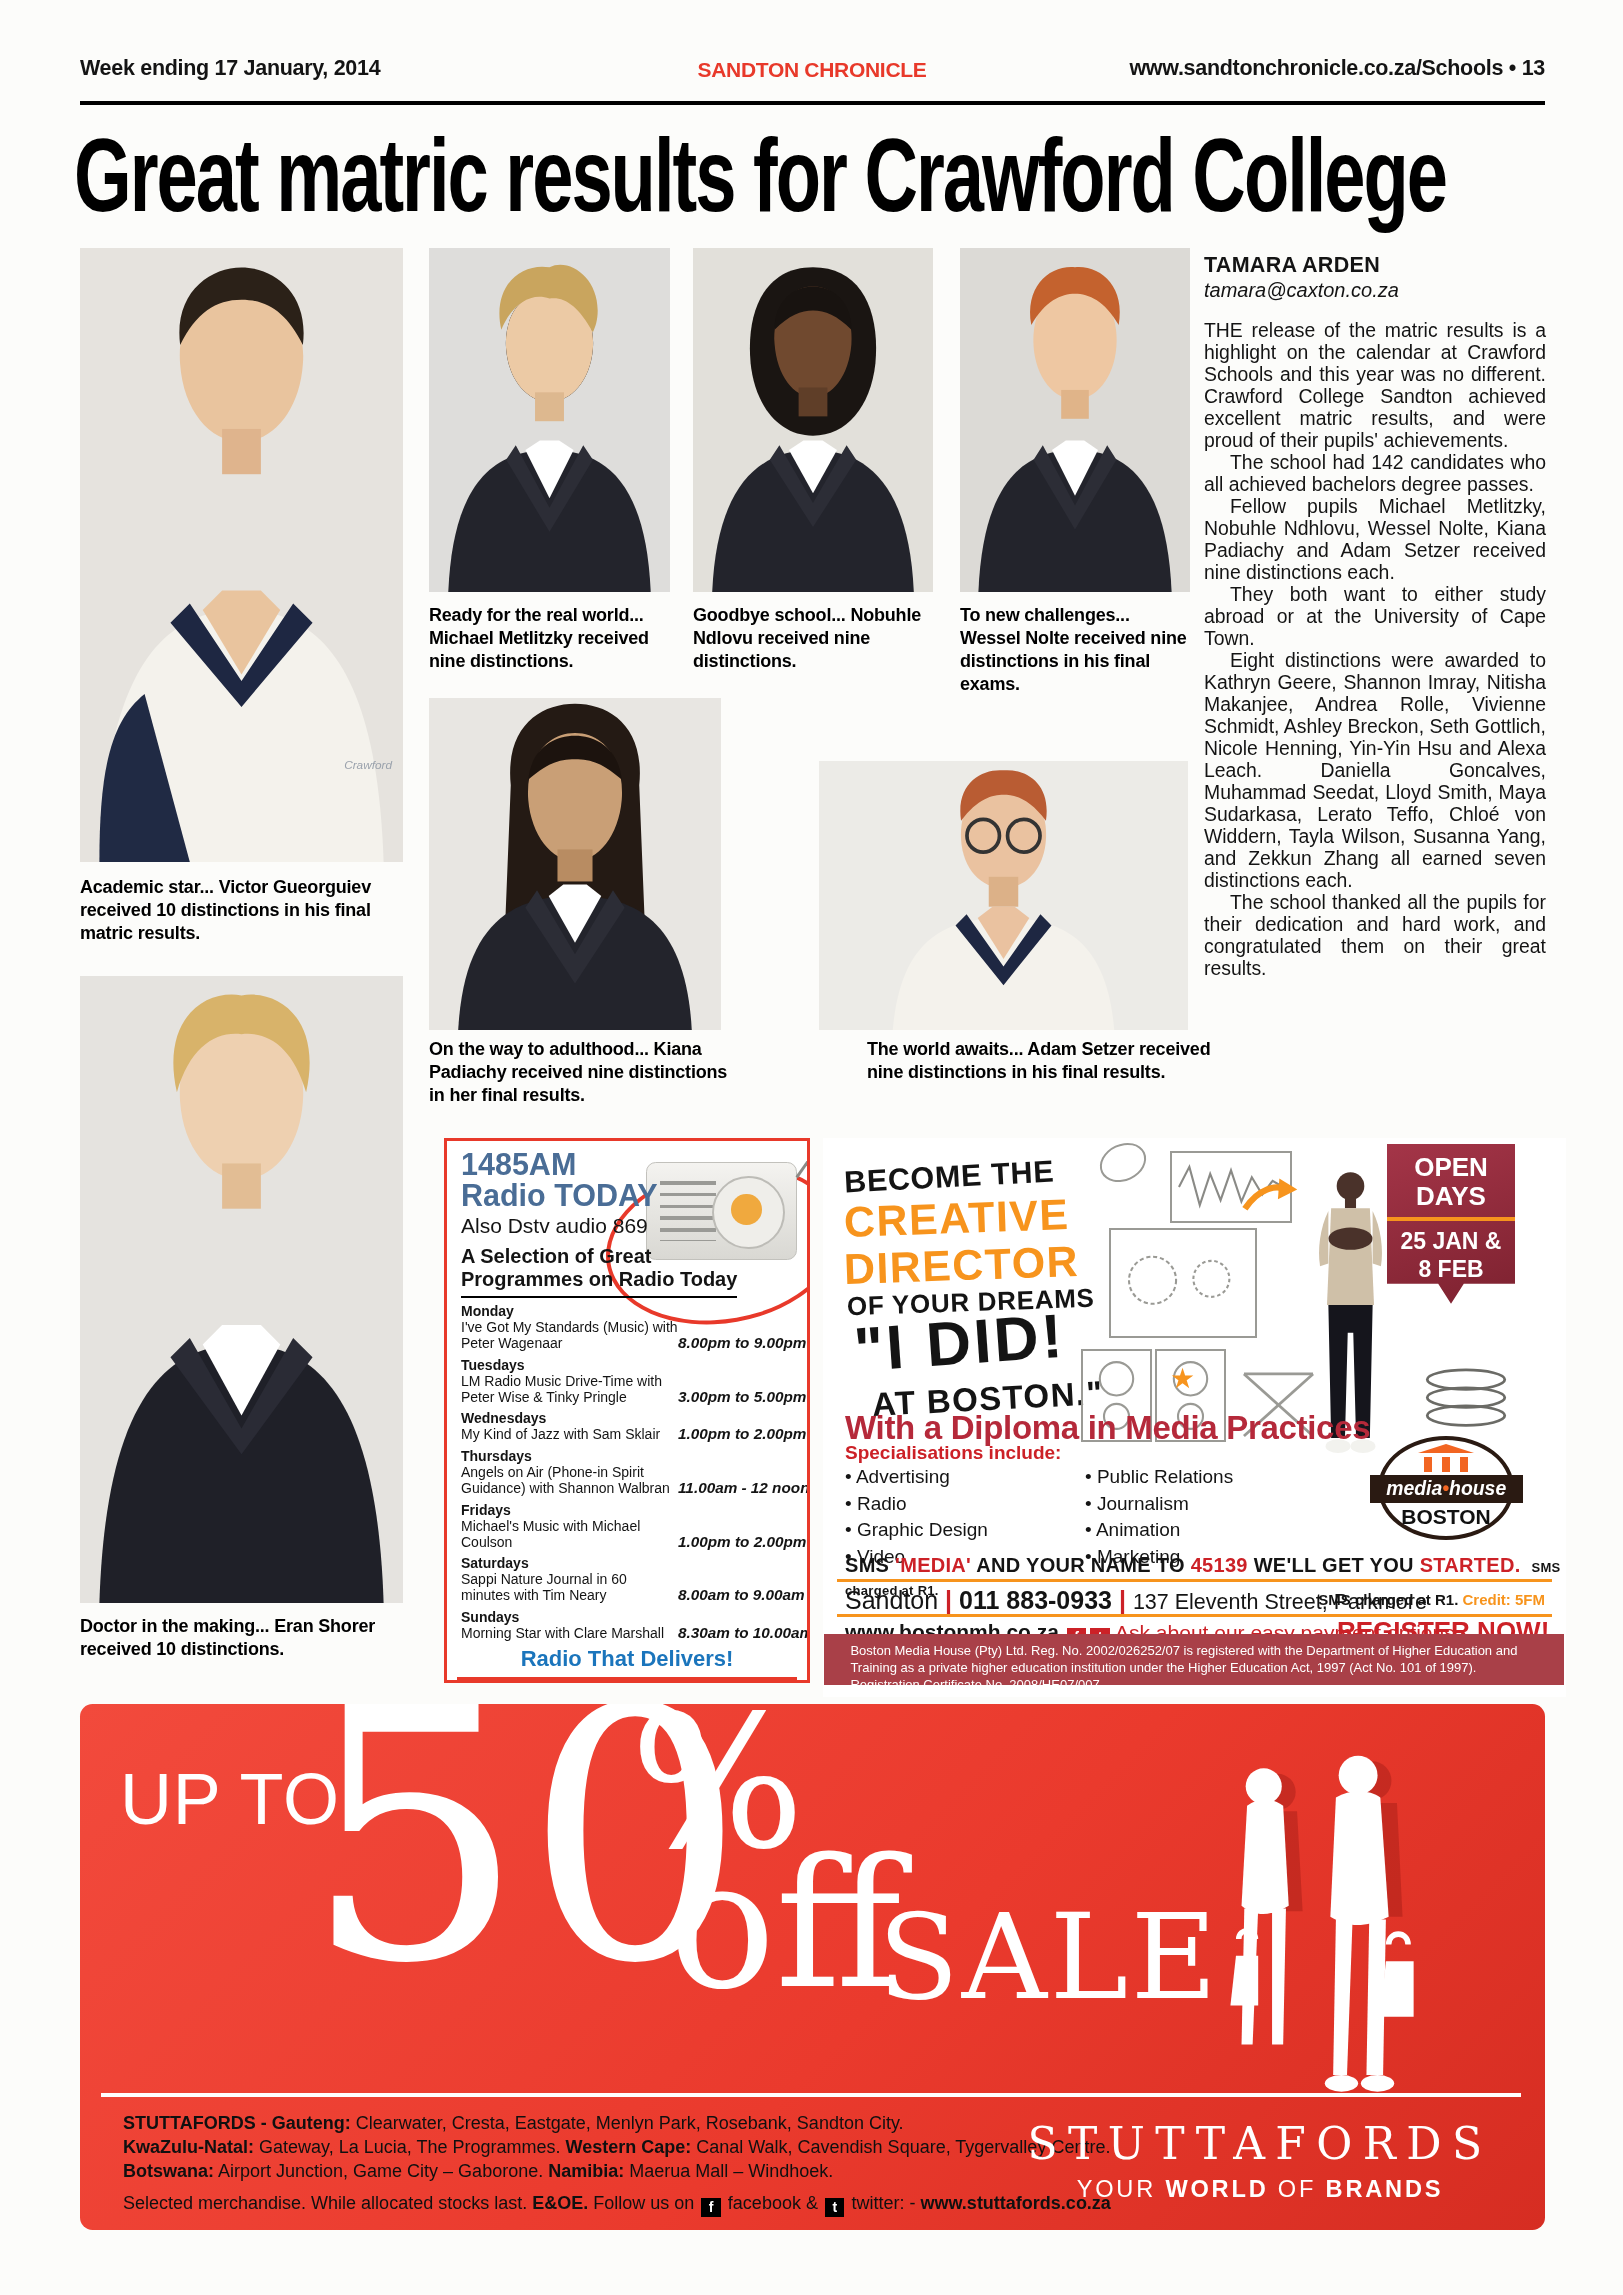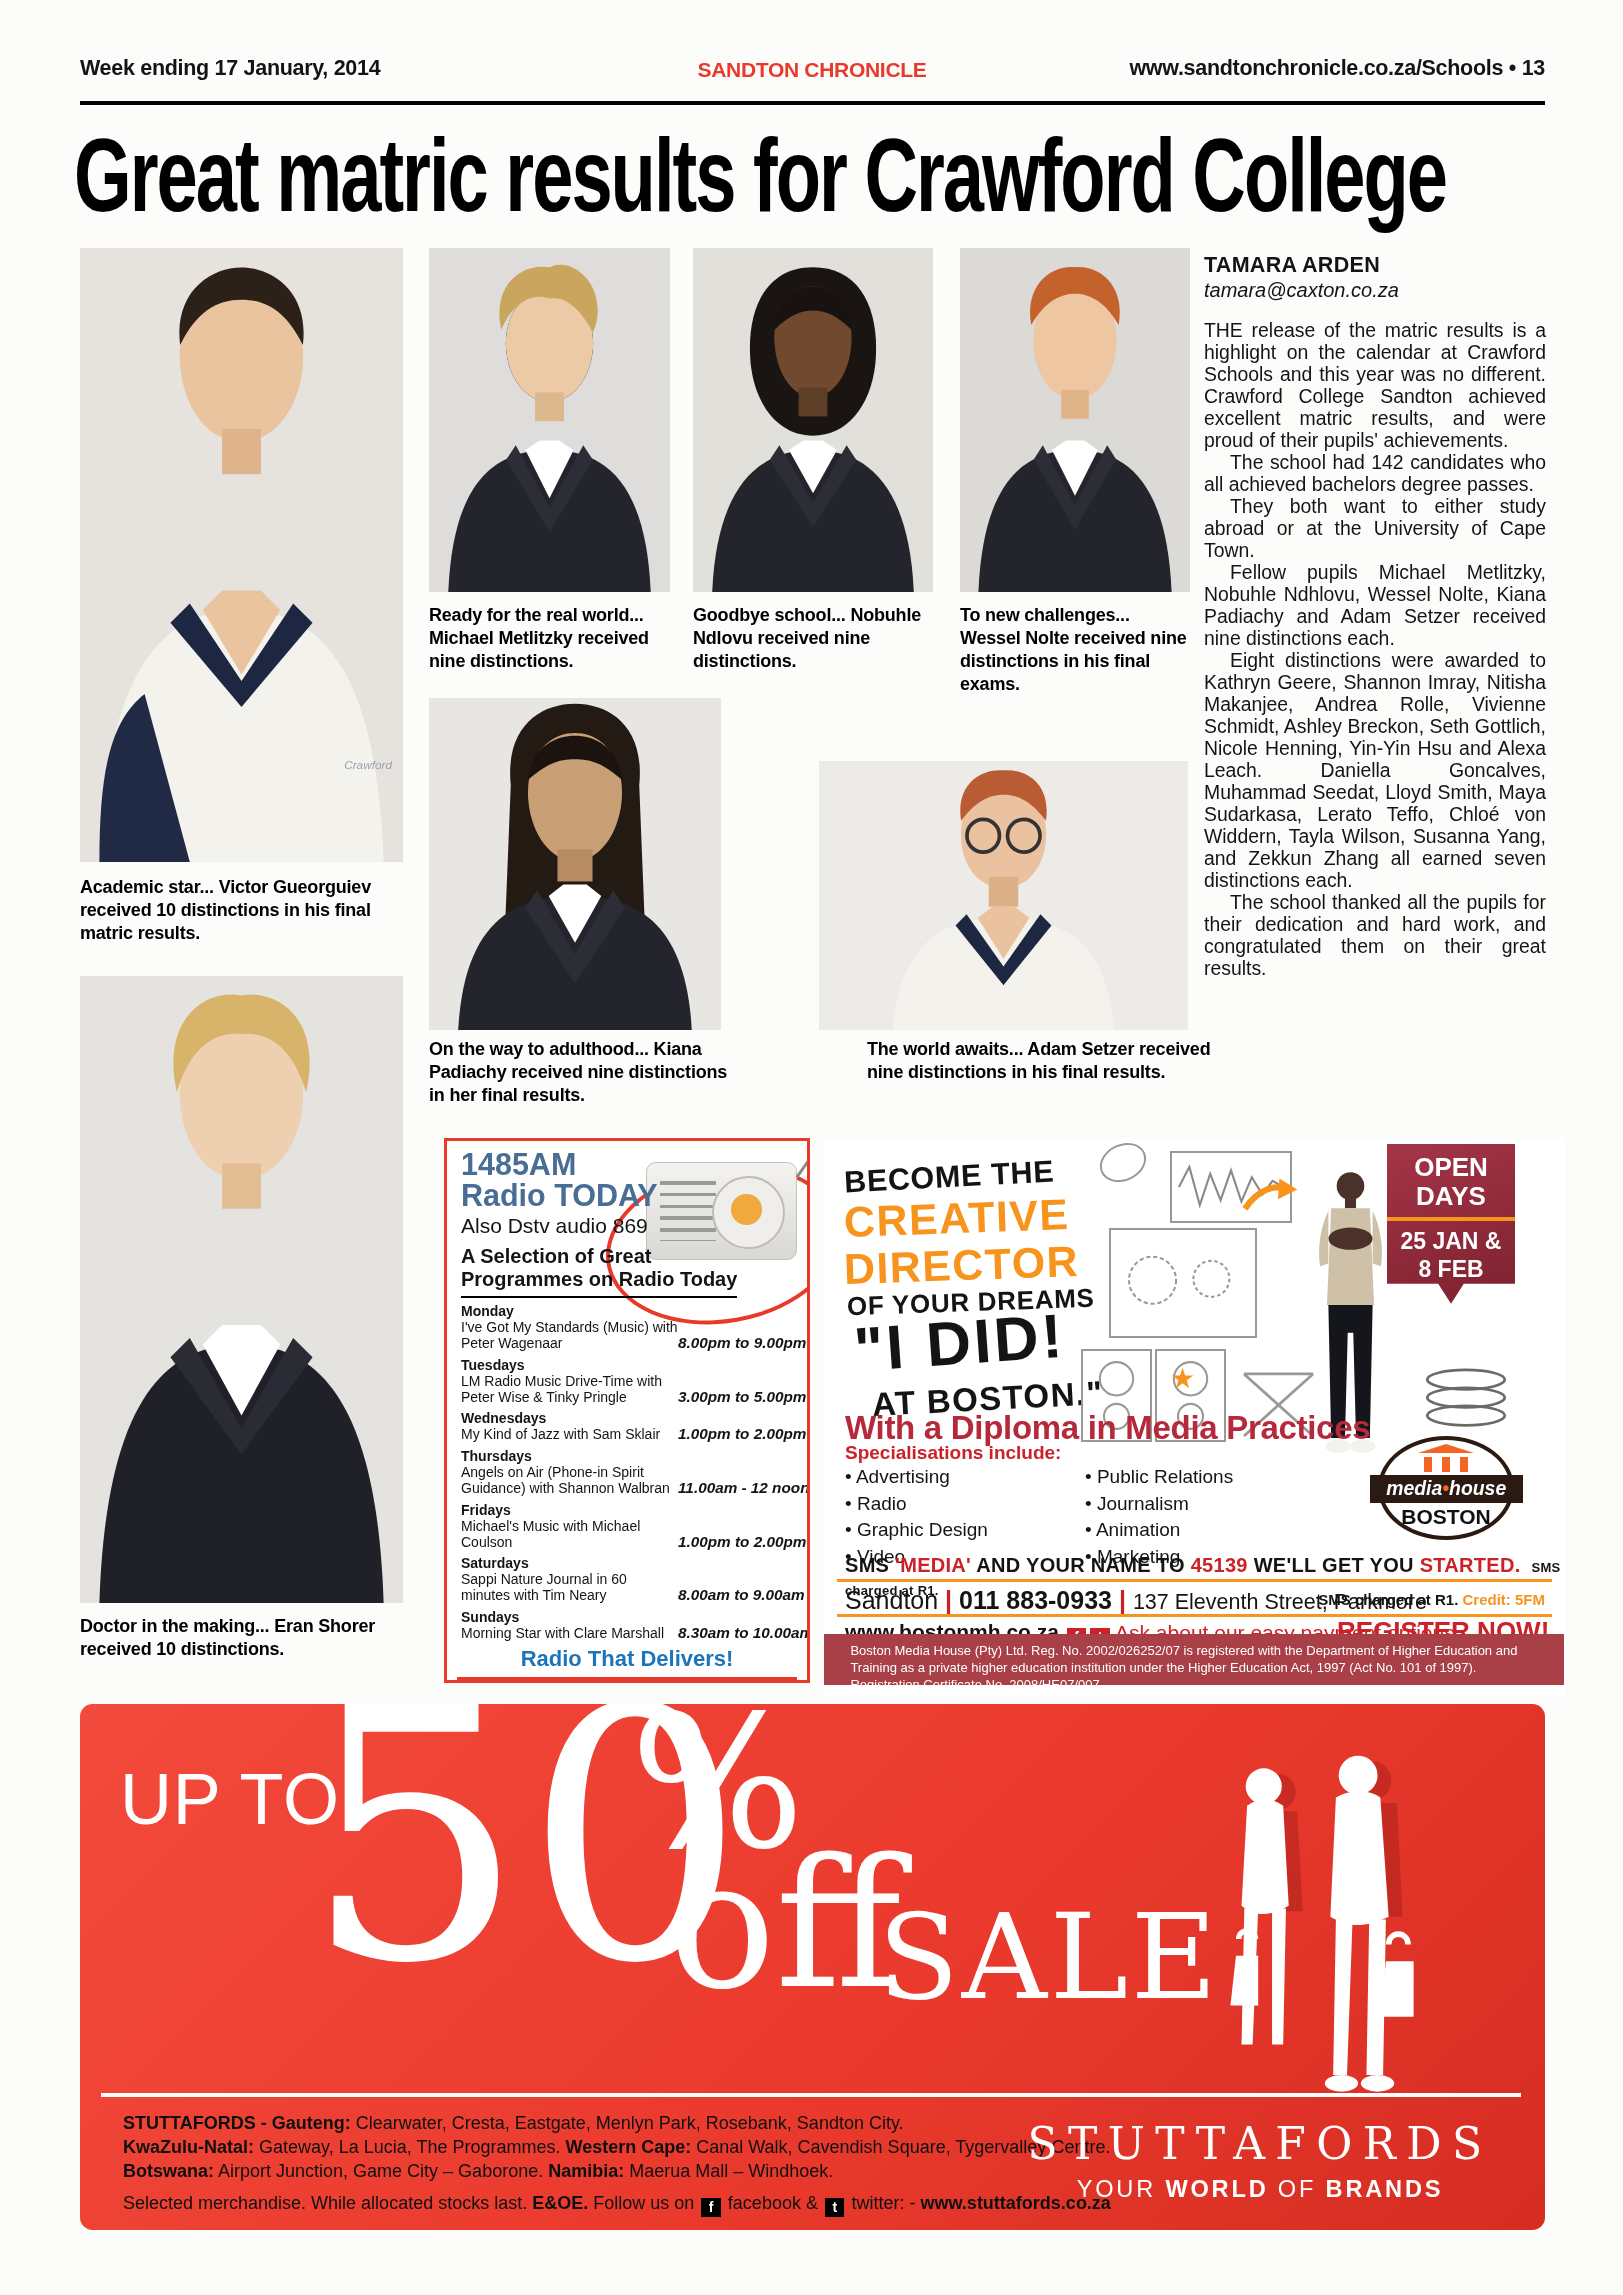--- a/index.html
+++ b/index.html
@@ -229,22 +229,22 @@
     <path d="M34 112 L50 140 L66 112 L72 118 L50 148 L28 118 Z" fill="#2a2b35"></path>
   </svg>
 </div>
 <div class="abs caption" style="left:80px;top:1615px;width:333px;">Doctor in the making... Eran Shorer received 10 distinctions.</div>
 
 <div class="abs byline">TAMARA ARDEN</div>
 <div class="abs bymail">tamara@caxton.co.za</div>
 <div class="abs article">
   <p class="first">THE release of the matric results is a highlight on the calendar at Crawford Schools and this year was no different. Crawford College Sandton achieved excellent matric results, and were proud of their pupils' achievements.</p>
   <p>The school had 142 candidates who all achieved bachelors degree passes.</p>
+  <p>Fellow pupils Michael Metlitzky, Nobuhle Ndhlovu, Wessel Nolte, Kiana Padiachy and Adam Setzer received nine distinctions each.</p>
   <p>They both want to either study abroad or at the University of Cape Town.</p>
-  <p>Fellow pupils Michael Metlitzky, Nobuhle Ndhlovu, Wessel Nolte, Kiana Padiachy and Adam Setzer received nine distinctions each.</p>
   <p>Eight distinctions were awarded to Kathryn Geere, Shannon Imray, Nitisha Makanjee, Andrea Rolle, Vivienne Schmidt, Ashley Breckon, Seth Gottlich, Nicole Henning, Yin-Yin Hsu and Alexa Leach. Daniella Goncalves, Muhammad Seedat, Lloyd Smith, Maya Sudarkasa, Lerato Teffo, Chloé von Widdern, Tayla Wilson, Susanna Yang, and Zekkun Zhang all earned seven distinctions each.</p>
   <p>The school thanked all the pupils for their dedication and hard work, and congratulated them on their great results.</p>
 </div>
 
 <div class="abs radio-ad">
   <div class="r-swoosh"></div>
   <div class="radio-box">
     <div class="antenna"></div>
     <div class="grille"></div>
     <div class="dial">

